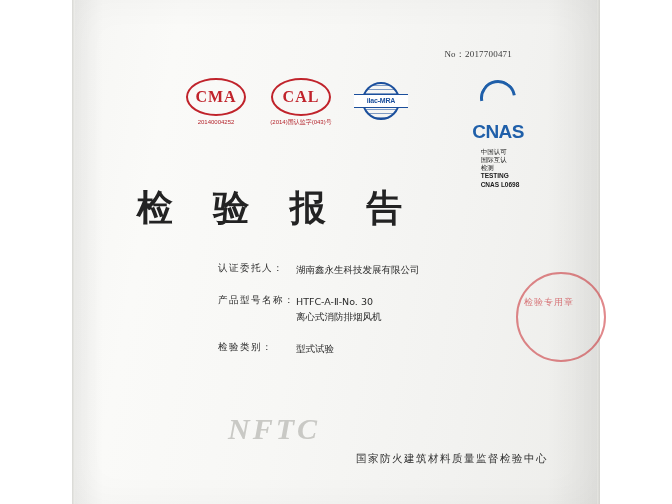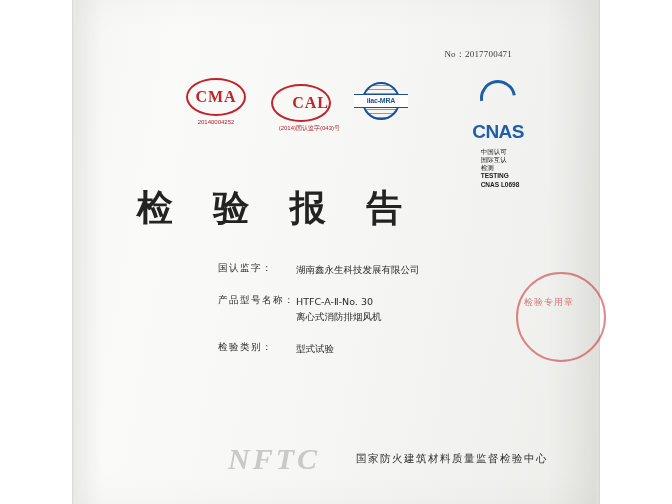--- a/index.html
+++ b/index.html
@@ -70,21 +70,21 @@
     left: 110px;
     top: 78px;
     width: 420px;
     height: 58px;
   }
   .logo {
     position: absolute;
     text-align: center;
   }
   .logo-cma { left: 70px; top: 0px; width: 72px; }
-  .logo-cac { left: 152px; top: 6px; width: 78px; text-align: right; }
+  .logo-cac { left: 152px; top: 0px; width: 78px; }
   .logo-ilac { left: 240px; top: 4px; width: 62px; }
   .logo-cnas { left: 300px; top: 2px; width: 176px; }
 
   .ellipse-mark {
     width: 56px;
     height: 34px;
     border: 2.4px solid #c0232b;
     border-radius: 50%;
     margin: 0 auto;
     position: relative;
@@ -240,21 +240,20 @@
     position: absolute;
     left: 0; right: 0;
     top: 412px;
     text-align: center;
     font-size: 30px;
     font-weight: bold;
     letter-spacing: 3px;
     color: #c9c9c5;
     font-family: "Liberation Serif", serif;
     font-style: italic;
-    margin-top: 30px;
   }
   .footer-org {
     position: absolute;
     left: 0; right: 0;
     top: 452px;
     text-align: right;
     font-size: 10.5px;
     letter-spacing: 1.5px;
     color: #2f2f2f;
     font-family: "DejaVu Sans", sans-serif;
@@ -307,21 +306,21 @@
       </div>
     </div>
 
   </div>
 
   <div class="doc-title">检 验 报 告</div>
 
   <div class="fields">
 
     <div class="field-row">
-      <div class="field-label">国认监字：</div>
+      <div class="field-label">认证委托人：</div>
       <div class="field-value">湖南鑫永生科技发展有限公司</div>
     </div>
 
     <div class="field-row">
       <div class="field-label">产品型号名称：</div>
       <div class="field-value">
         <span>HTFC-A-Ⅱ-No. 30</span>
         <span class="line2">离心式消防排烟风机</span>
       </div>
     </div>

